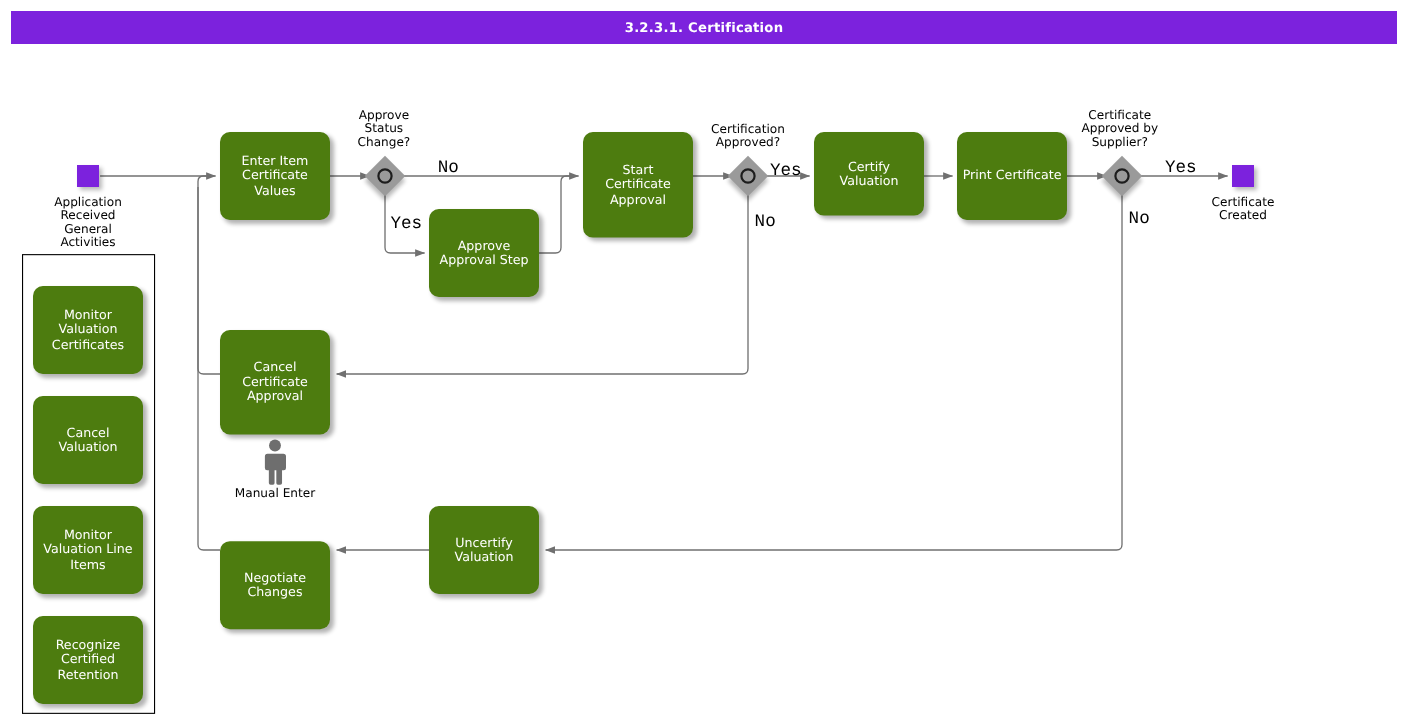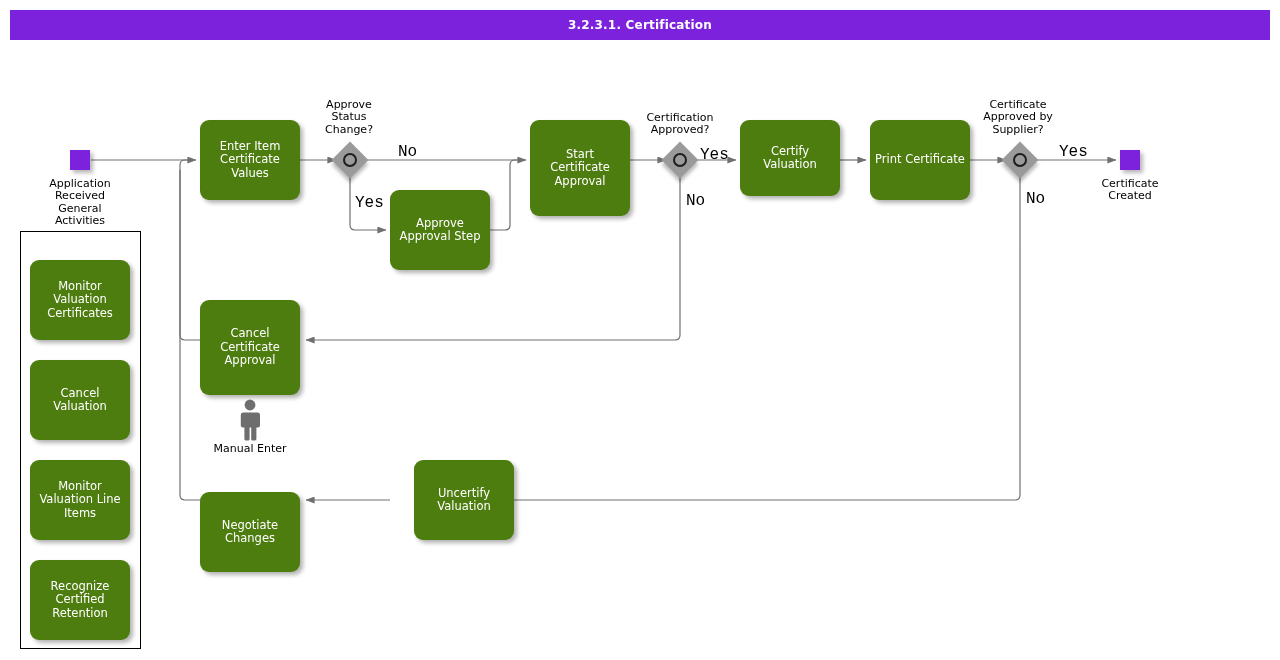--- a/index.html
+++ b/index.html
@@ -206,36 +206,36 @@
 
   <div class="task" style="left:530px; top:120px; width:100px; height:96px;">
     <span class="task-label">Start Certificate
 Approval</span>
   </div>
 
   <div class="task" style="left:740px; top:120px; width:100px; height:76px;">
     <span class="task-label">Certify Valuation</span>
   </div>
 
-  <div class="task" style="left:870px; top:120px; width:100px; height:80px;">
+  <div class="task" style="left:870px; top:120px; width:100px; height:80px;justify-content:flex-end;">
     <span class="task-label">Print Certificate</span>
   </div>
 
   <div class="task" style="left:200px; top:300px; width:100px; height:95px;">
     <span class="task-label">Cancel
 Certificate
 Approval</span>
   </div>
 
   <div class="task" style="left:200px; top:460px; width:100px; height:80px;margin-top:32px;">
     <span class="task-label">Negotiate
 Changes</span>
   </div>
 
-  <div class="task" style="left:390px; top:460px; width:100px; height:80px;margin-left:24px;">
+  <div class="task" style="left:390px; top:460px; width:100px; height:80px;">
     <span class="task-label">Uncertify
 Valuation</span>
   </div>
 
   <div class="gateway-caption" style="left:289px; top:99px; width:120px;">Approve
 Status
 Change?</div>
   <div class="gateway" style="left:337px; top:147px;"></div>
   <div class="gateway-ring" style="left:343px; top:153px;"></div>
   <div class="flow-label" style="left:398px; top:143px;">No</div>

